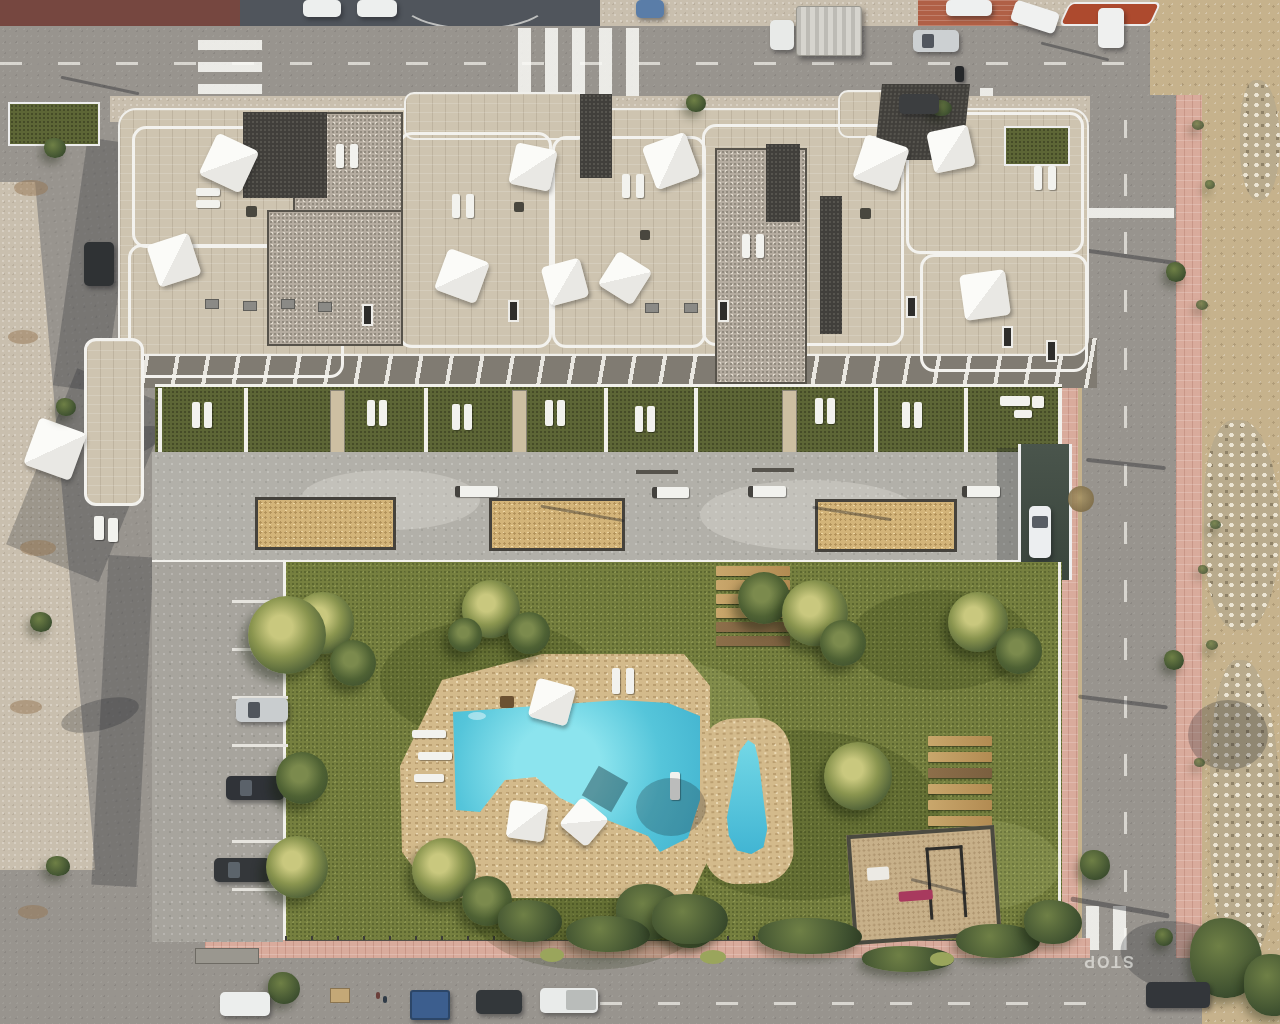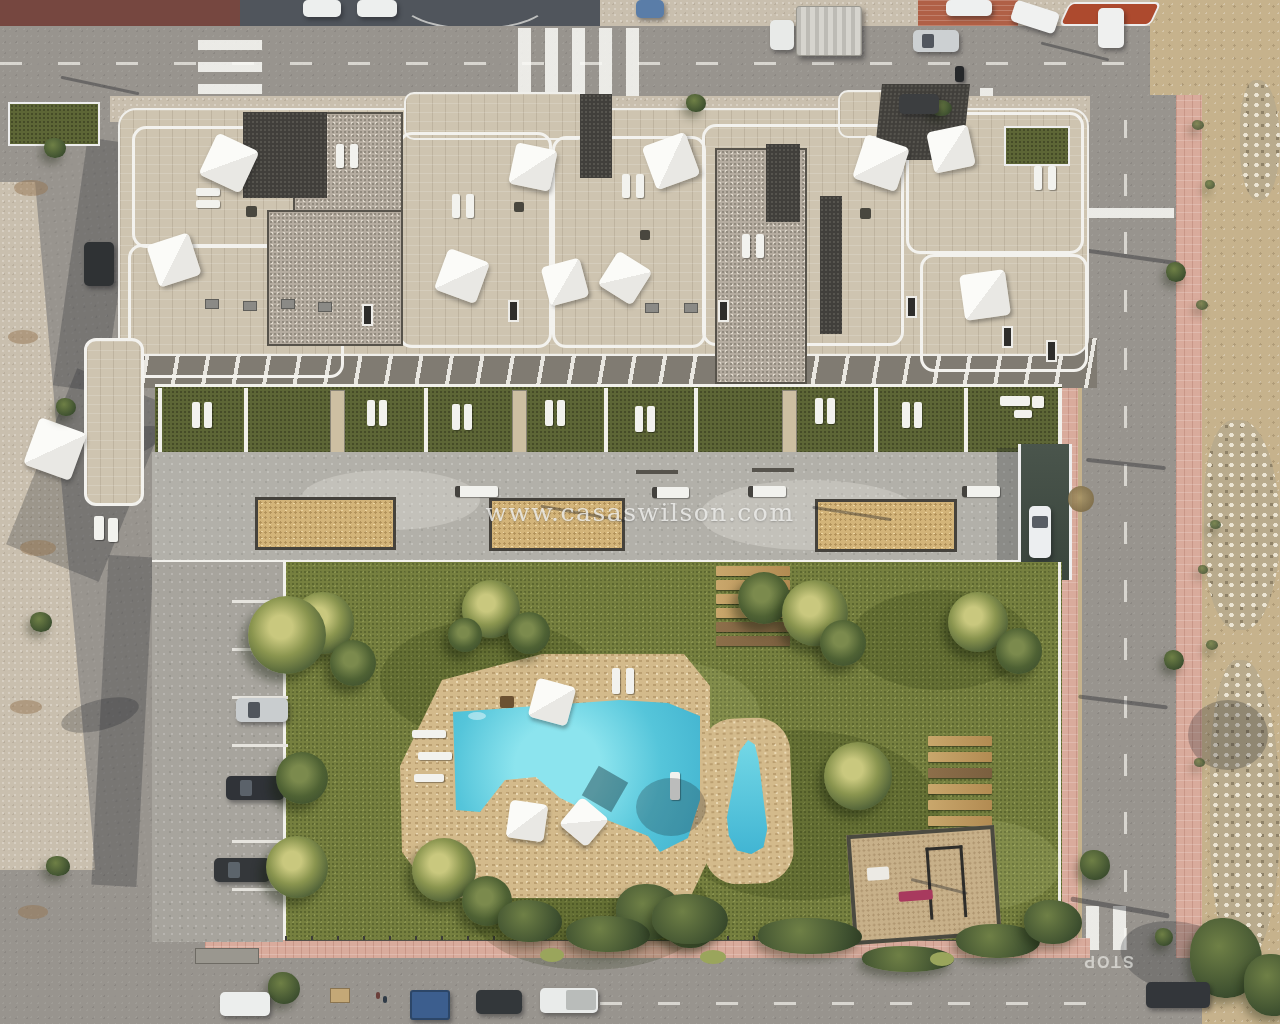--- a/index.html
+++ b/index.html
@@ -352,16 +352,15 @@
   <div class="abs car" style="left:220px;top:992px;width:50px;height:24px;background:#eceeed;"></div>
   <div class="abs" style="left:330px;top:988px;width:18px;height:13px;background:#c4a877;border:1px solid #8a7450;"></div>
   <div class="abs" style="left:376px;top:992px;width:4px;height:7px;background:#6b3f3a;border-radius:2px;"></div>
   <div class="abs" style="left:383px;top:996px;width:4px;height:7px;background:#2f3a46;border-radius:2px;"></div>
   <div class="abs" style="left:410px;top:990px;width:36px;height:26px;background:#3c5e8e;border:2px solid #2c4668;border-radius:3px;box-shadow:2px 3px 4px rgba(20,20,25,.4);"></div>
   <div class="abs car" style="left:476px;top:990px;width:46px;height:24px;background:#33373a;"></div>
   <div class="abs car" style="left:540px;top:988px;width:58px;height:25px;background:#e9ebea;"></div>
   <div class="abs" style="left:566px;top:990px;width:30px;height:20px;background:#b9bcba;border-radius:2px;"></div>
   <div class="abs car" style="left:1146px;top:982px;width:64px;height:26px;background:#33363a;"></div>
 
-  <div class="abs watermark" style="left:460px;top:498px;width:360px;text-align:center;">www.casaswilson.com</div>
   <div class="abs stoptxt" style="left:1078px;top:952px;width:60px;text-align:center;">STOP</div>
 
 </div>
 
 </body></html>

